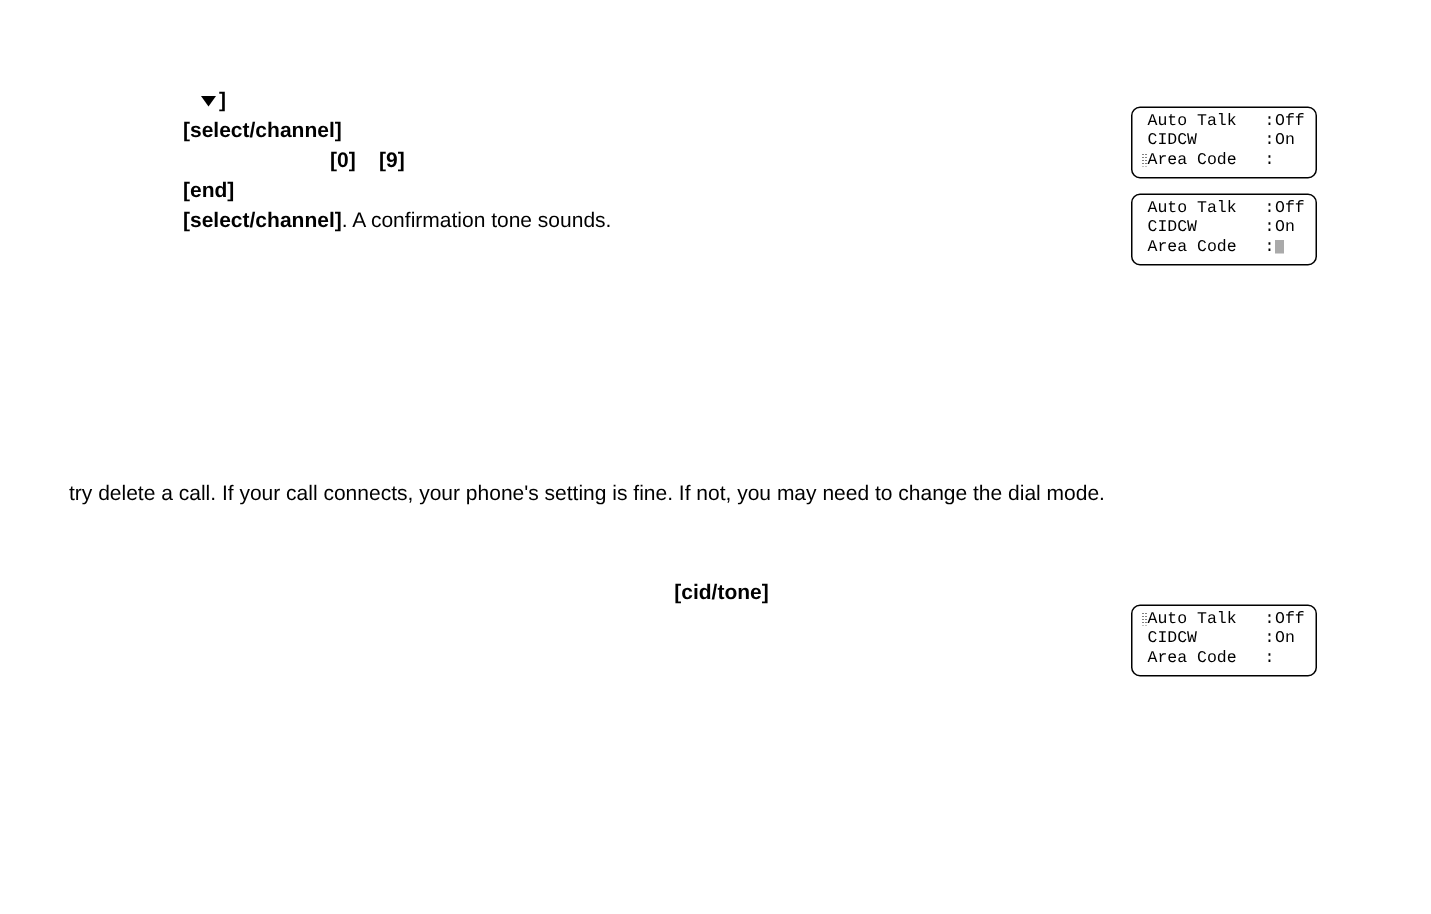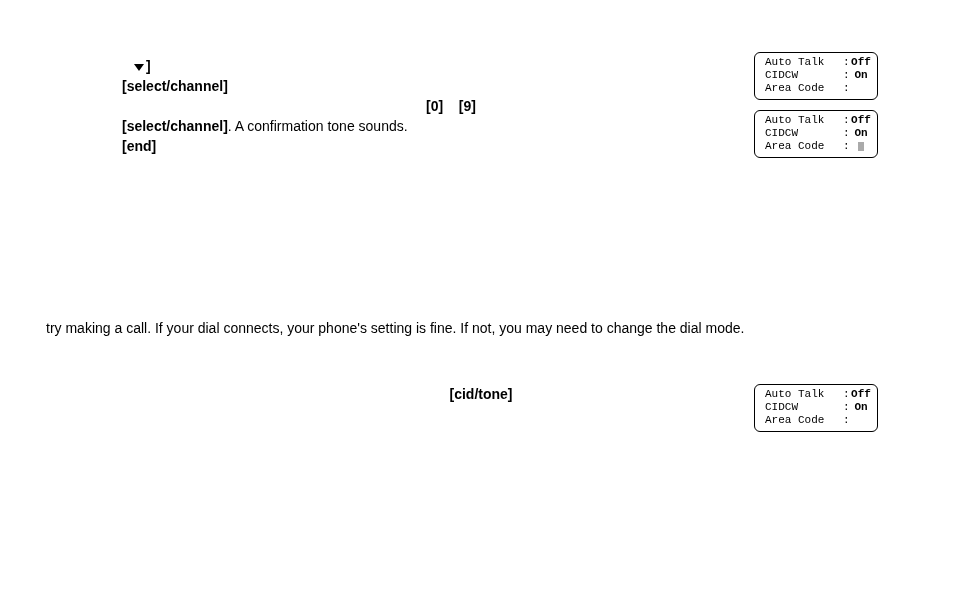--- a/index.html
+++ b/index.html
@@ -16,21 +16,21 @@
       position: absolute;
       left: 122px;
       top: 56px;
       width: 560px;
     }
     .line {
       line-height: 20px;
     }
     .line1 { }
     .line2 { }
-    .line3 { padding-left: 98px; text-align: center; }
+    .line3 { padding-left: 98px; }
     .line4 { padding-left: 140px; }
     .line5 { }
     .line6 { }
     .bold { font-weight: bold; }
     .arrow-down {
       display: inline-block;
       width: 0; height: 0;
       border-left: 5px solid transparent;
       border-right: 5px solid transparent;
       border-top: 7px solid #000;
@@ -62,33 +62,34 @@
       position: absolute;
       right: 76px;
       width: 124px;
       border: 1.5px solid #000;
       border-radius: 6px;
       padding: 3px 5px 4px 5px;
       font-family: "Courier New", monospace;
       font-size: 11px;
       line-height: 13px;
       background: #fff;
+      margin-top: 19px;
     }
     .lcd-1 { top: 52px; }
     .lcd-2 { top: 110px; }
     .lcd-3 { top: 384px; }
     .lcd-row { display: flex; }
     .lcd-cursor {
       display: inline-block;
       width: 5px;
       text-align: center;
     }
     .lcd-label { flex: 1; white-space: pre; }
     .lcd-colon { width: 7px; text-align: left; }
-    .lcd-val { width: 22px; text-align: center; white-space: pre; font-weight: bold; }
+    .lcd-val { width: 22px; text-align: left; white-space: pre; }
     .cursor-block {
       display: inline-block;
       width: 6px; height: 9px;
       background: #aaa;
       vertical-align: middle;
     }
     .dotted-cursor::before {
       content: "";
       display: inline-block;
       width: 4px; height: 9px;
@@ -103,28 +104,28 @@
 <div class="content-block-1">
   <div class="line line1">
     <span class="arrow-down"></span><span class="bold">]</span>
   </div>
   <div class="line line2 bold">[select/channel]</div>
   <div class="line line3">
     <span class="bold">[0]</span>
     &nbsp;&nbsp;
     <span class="bold">[9]</span>
   </div>
+  <div class="line line6 bold">[end]</div>
   <div class="line line5">
     <span class="bold">[select/channel]</span><span>. A confirmation tone sounds.</span>
   </div>
-  <div class="line line6 bold">[end]</div>
 </div>
 
 <div class="content-block-2">
-  <span>try making a call. If your dial connects, your phone's setting is fine. If not, you may need to change the dial mode.</span>
+  <span>try delete a call. If your call connects, your phone's setting is fine. If not, you may need to change the dial mode.</span>
 </div>
 
 <div class="content-block-3">
   <div class="center-bold">[cid/tone]</div>
 </div>
 
 <div class="lcd lcd-1">
   <div class="lcd-row">
     <span class="lcd-cursor">&nbsp;</span>
     <span class="lcd-label">Auto Talk</span>

